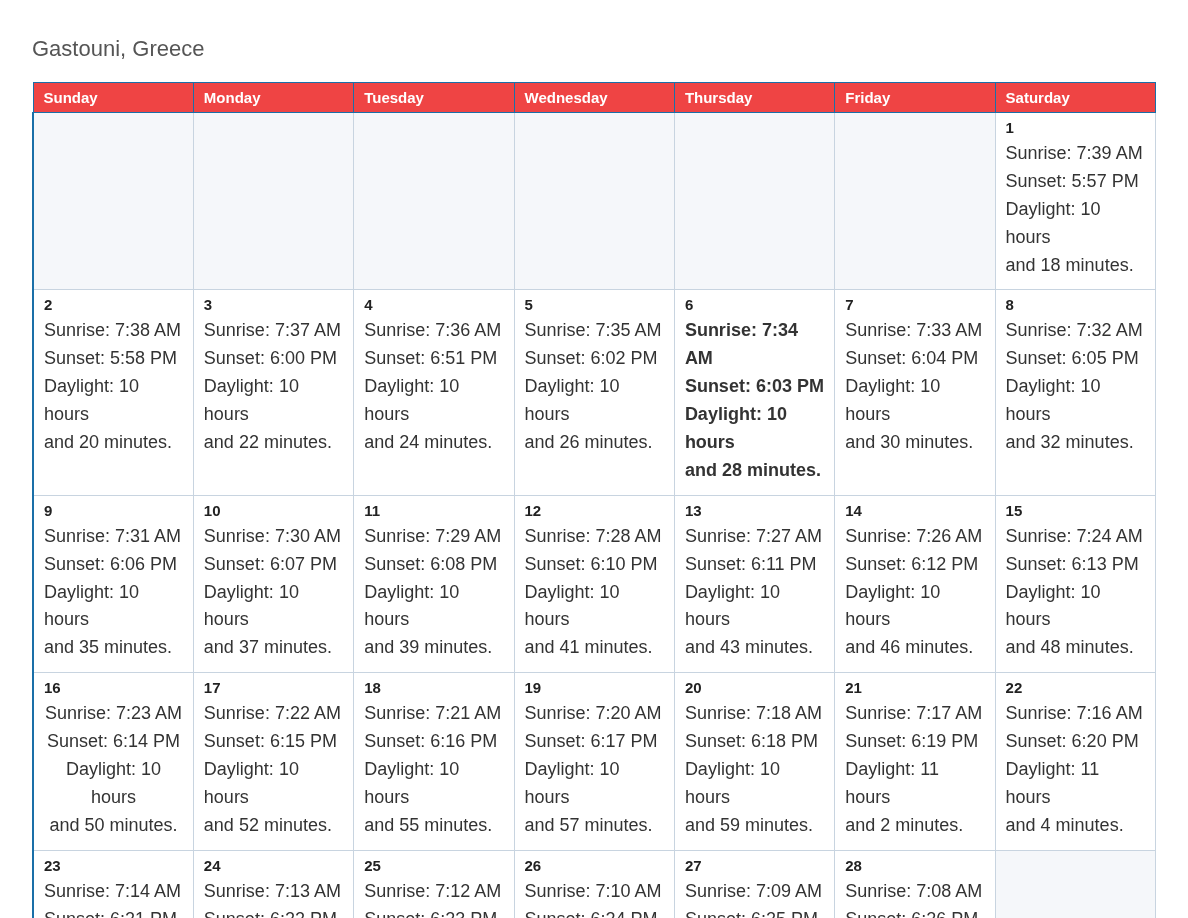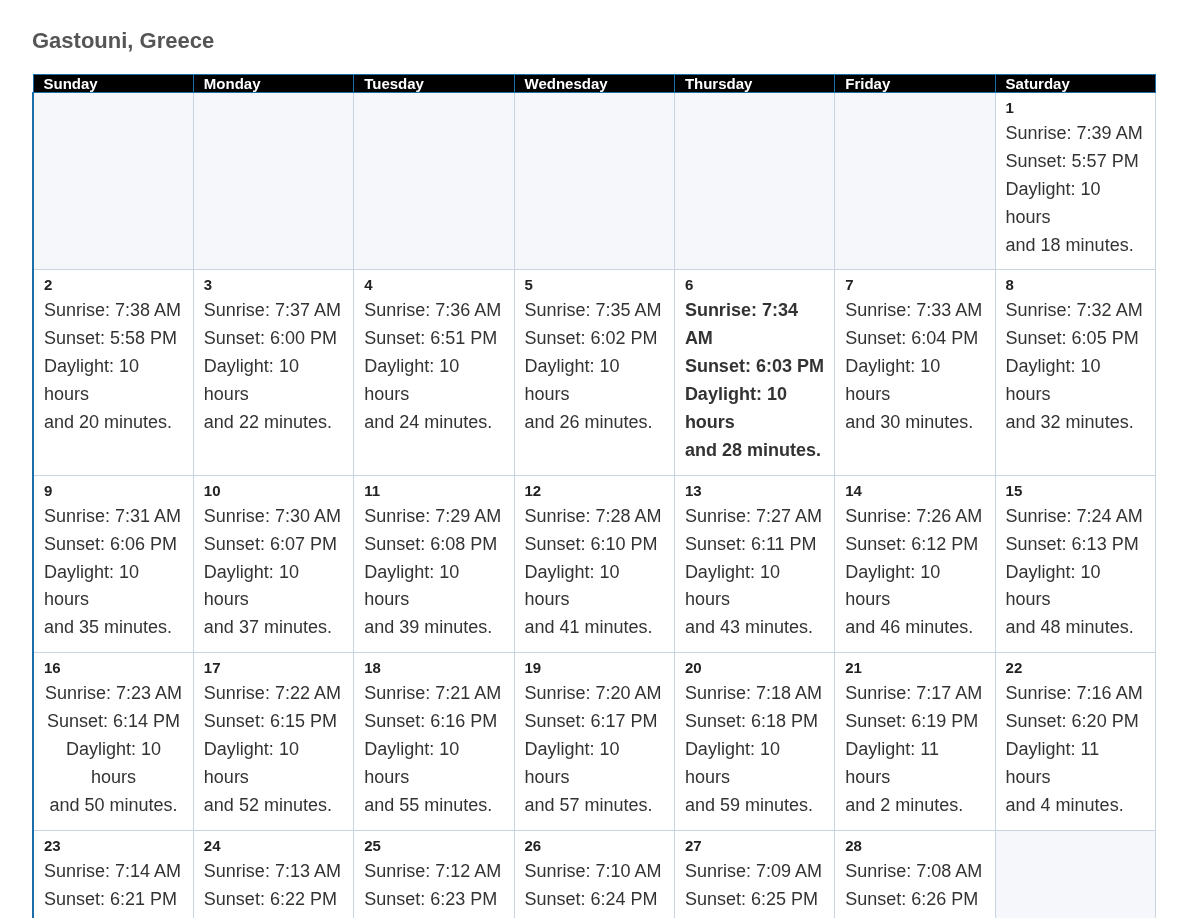--- a/index.html
+++ b/index.html
@@ -52,34 +52,33 @@
     }
     .main-title {
       font-size: 52px;
       font-weight: bold;
       color: #222;
       line-height: 1.1;
     }
     .subtitle {
       font-size: 22px;
       color: #555;
-      margin-top: 4px;
-      font-weight: bold;
+      margin-top: 12px;
     }
     table {
       width: 100%;
       border-collapse: collapse;
       table-layout: fixed;
     }
     thead tr th {
-      background-color: #000000;
+      background-color: #ef4444;
       color: #fff;
       font-size: 15px;
       font-weight: bold;
-      padding: 0 10px;
+      padding: 6px 10px;
       text-align: left;
       border: 1px solid #1a6fa8;
     }
     tbody tr td {
       vertical-align: top;
       padding: 6px 10px 10px 10px;
       border: 1px solid #c8d4e0;
       font-size: 12.5px;
       color: #333;
       background: #fff;

